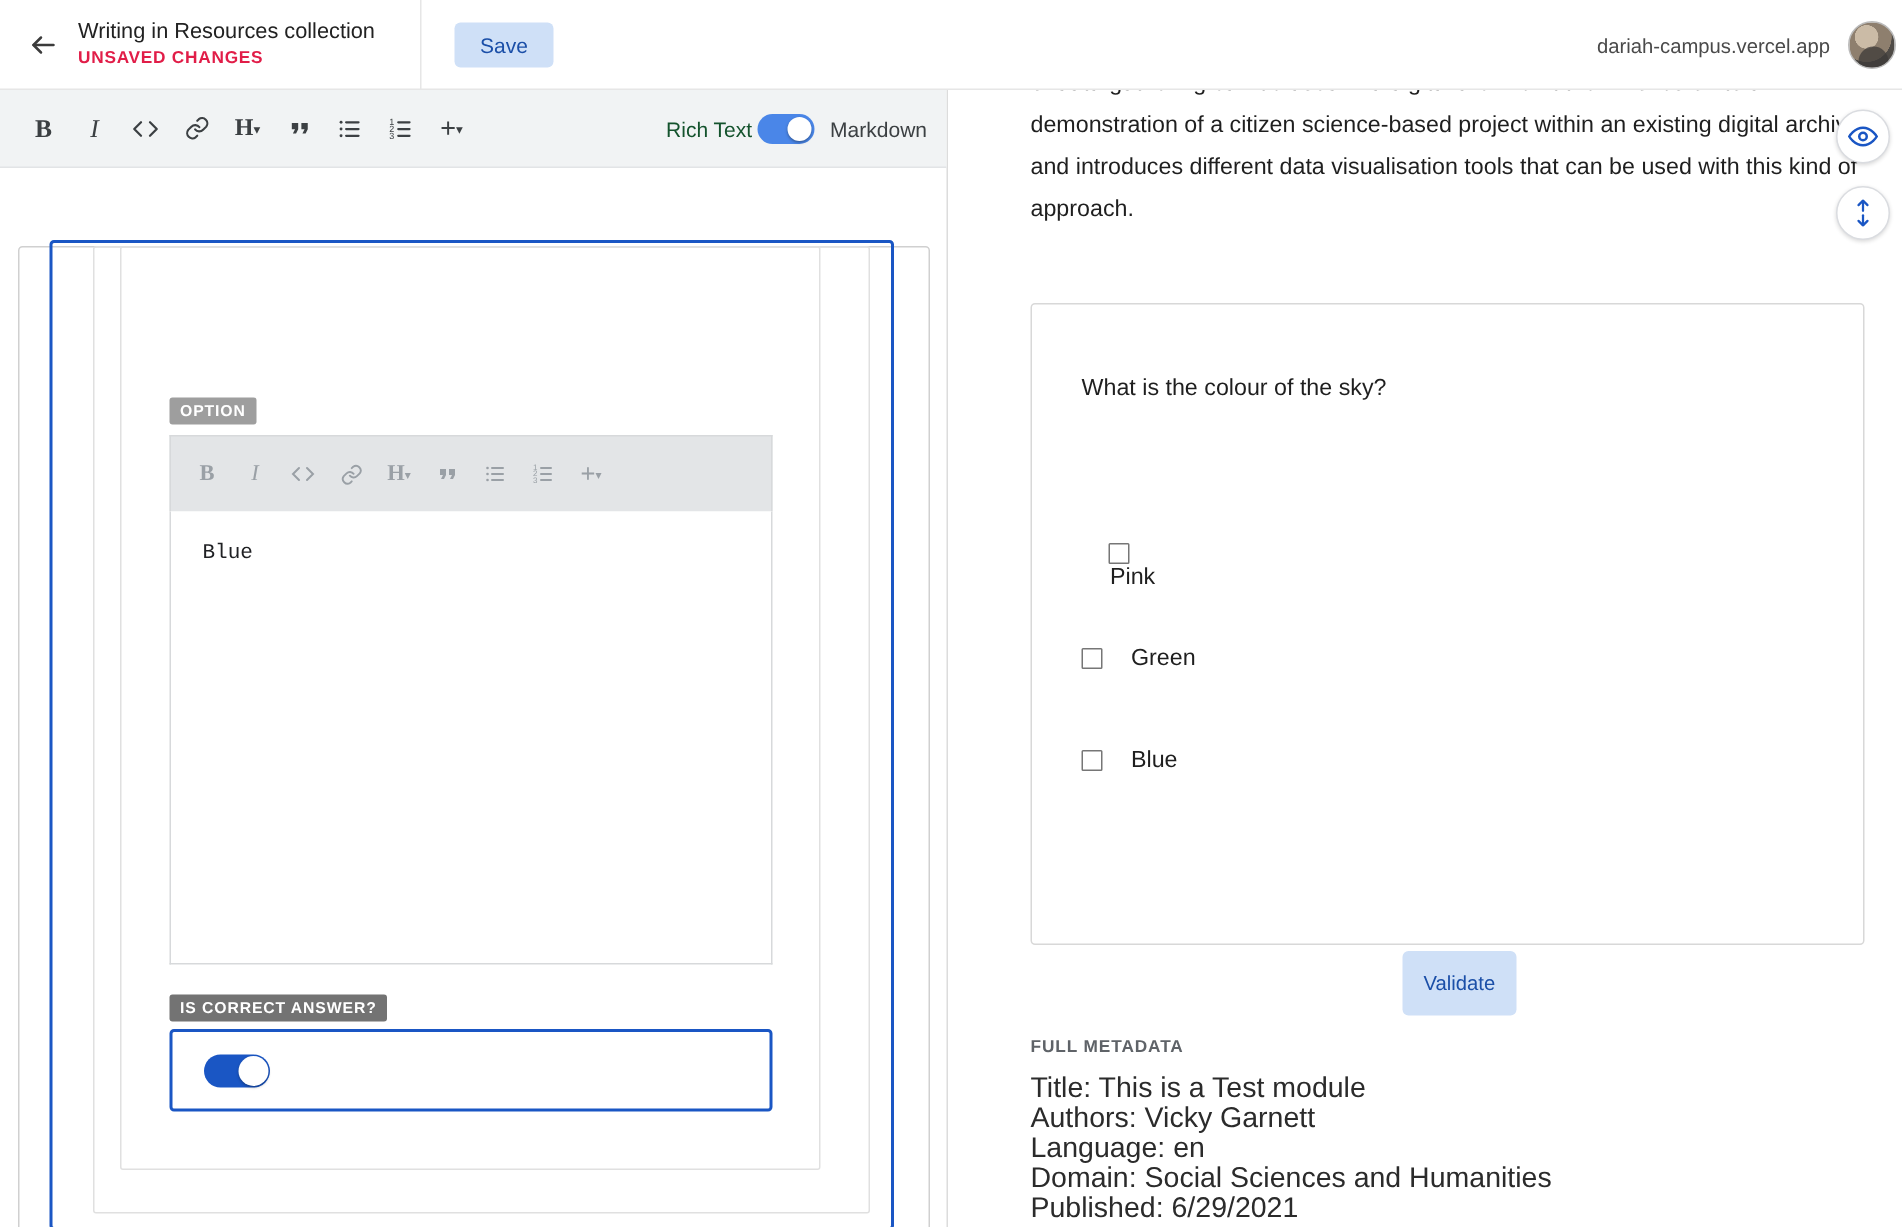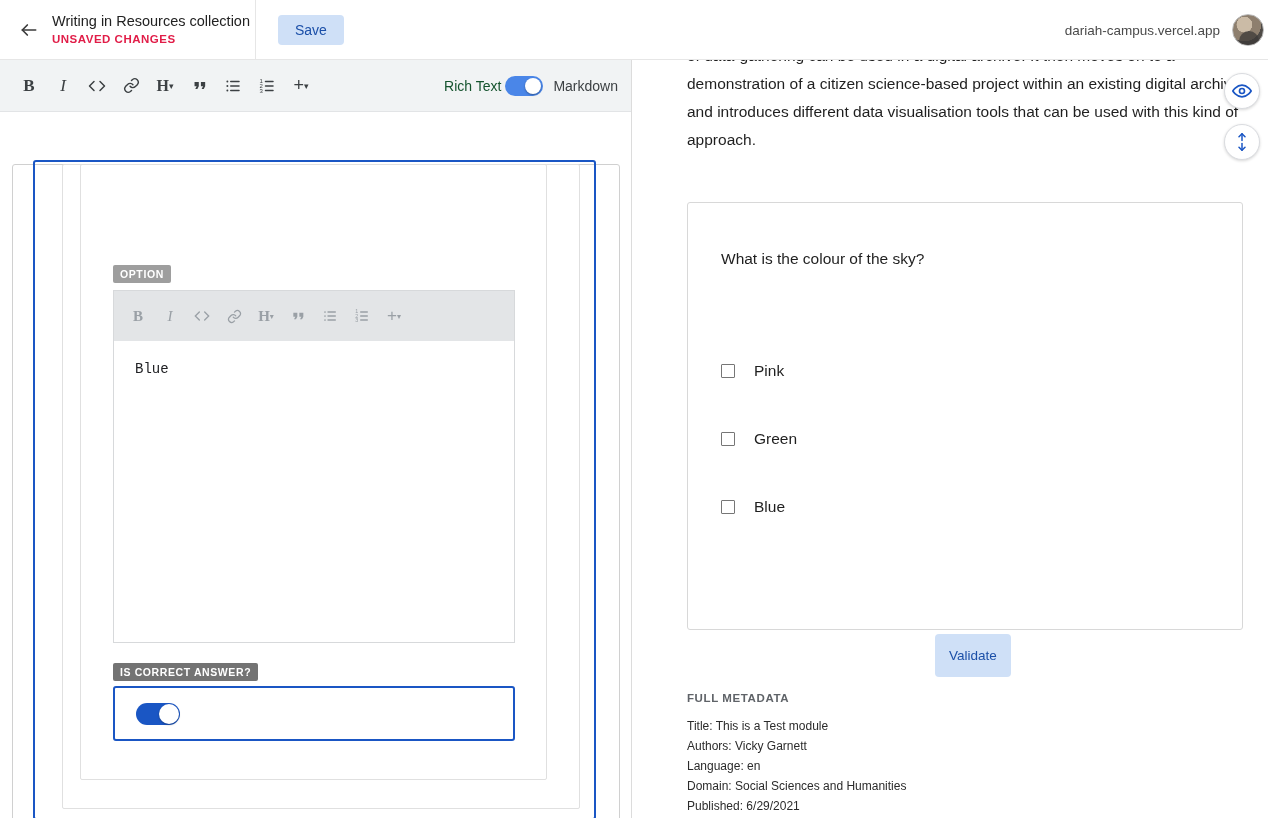--- a/index.html
+++ b/index.html
@@ -14,21 +14,21 @@
   #app { position: relative; width: 1268px; height: 818px; }
 
   
   .topbar {
     position: absolute; top: 0; left: 0; width: 1268px; height: 60px;
     background: #ffffff;
     display: flex; align-items: center;
     border-bottom: 1px solid #e6e6e6;
   }
   .topbar-left {
-    width: 256px; height: 60px;
+    width: 281px; height: 60px;
     display: flex; align-items: center;
     border-right: 1px solid #e6e6e6;
     padding-left: 12px;
   }
   .back-btn {
     width: 34px; height: 34px; flex: 0 0 34px;
     display: flex; align-items: center; justify-content: center;
     color: #3b3b3b; cursor: pointer; border-radius: 50%;
   }
   .back-btn svg { display: block; }
@@ -202,21 +202,21 @@
     padding: 14px 14px; cursor: pointer;
   }
 
   .meta {
     position: absolute; left: 54px; top: 632px; width: 560px;
   }
   .meta-title {
     font-size: 11.5px; font-weight: bold; letter-spacing: .6px;
     color: #5f6368; margin-bottom: 12px;
   }
-  .meta-line { font-size: 12px; line-height: 20px; color: #2b2b2b; }
+  .meta-line { font-size: 19px; line-height: 20px; color: #2b2b2b; }
 
   
   .fab {
     position: absolute; right: 8px;
     width: 36px; height: 36px; border-radius: 50%;
     background: #ffffff; border: 1px solid #dadce0;
     box-shadow: 0 1px 3px rgba(0,0,0,.16);
     display: flex; align-items: center; justify-content: center;
     color: #1a56c4; cursor: pointer;
   }
@@ -380,21 +380,21 @@
     </div>
   </div>
 
   <div class="preview">
 
     <div class="prose">of data-gathering can be used in a digital archive. It then moves on to a demonstration of a citizen science-based project within an existing digital archive and introduces different data visualisation tools that can be used with this kind of approach.</div>
 
     <div class="quiz-card">
       <div class="quiz-q">What is the colour of the sky?</div>
 
-      <div class="opt-row" style="top:159px;">
+      <div class="opt-row" style="top:159px;flex-direction:column;">
         <div class="opt-box"></div>
         <div class="opt-label">Pink</div>
       </div>
       <div class="opt-row" style="top:227px;">
         <div class="opt-box"></div>
         <div class="opt-label">Green</div>
       </div>
       <div class="opt-row" style="top:295px;">
         <div class="opt-box"></div>
         <div class="opt-label">Blue</div>

